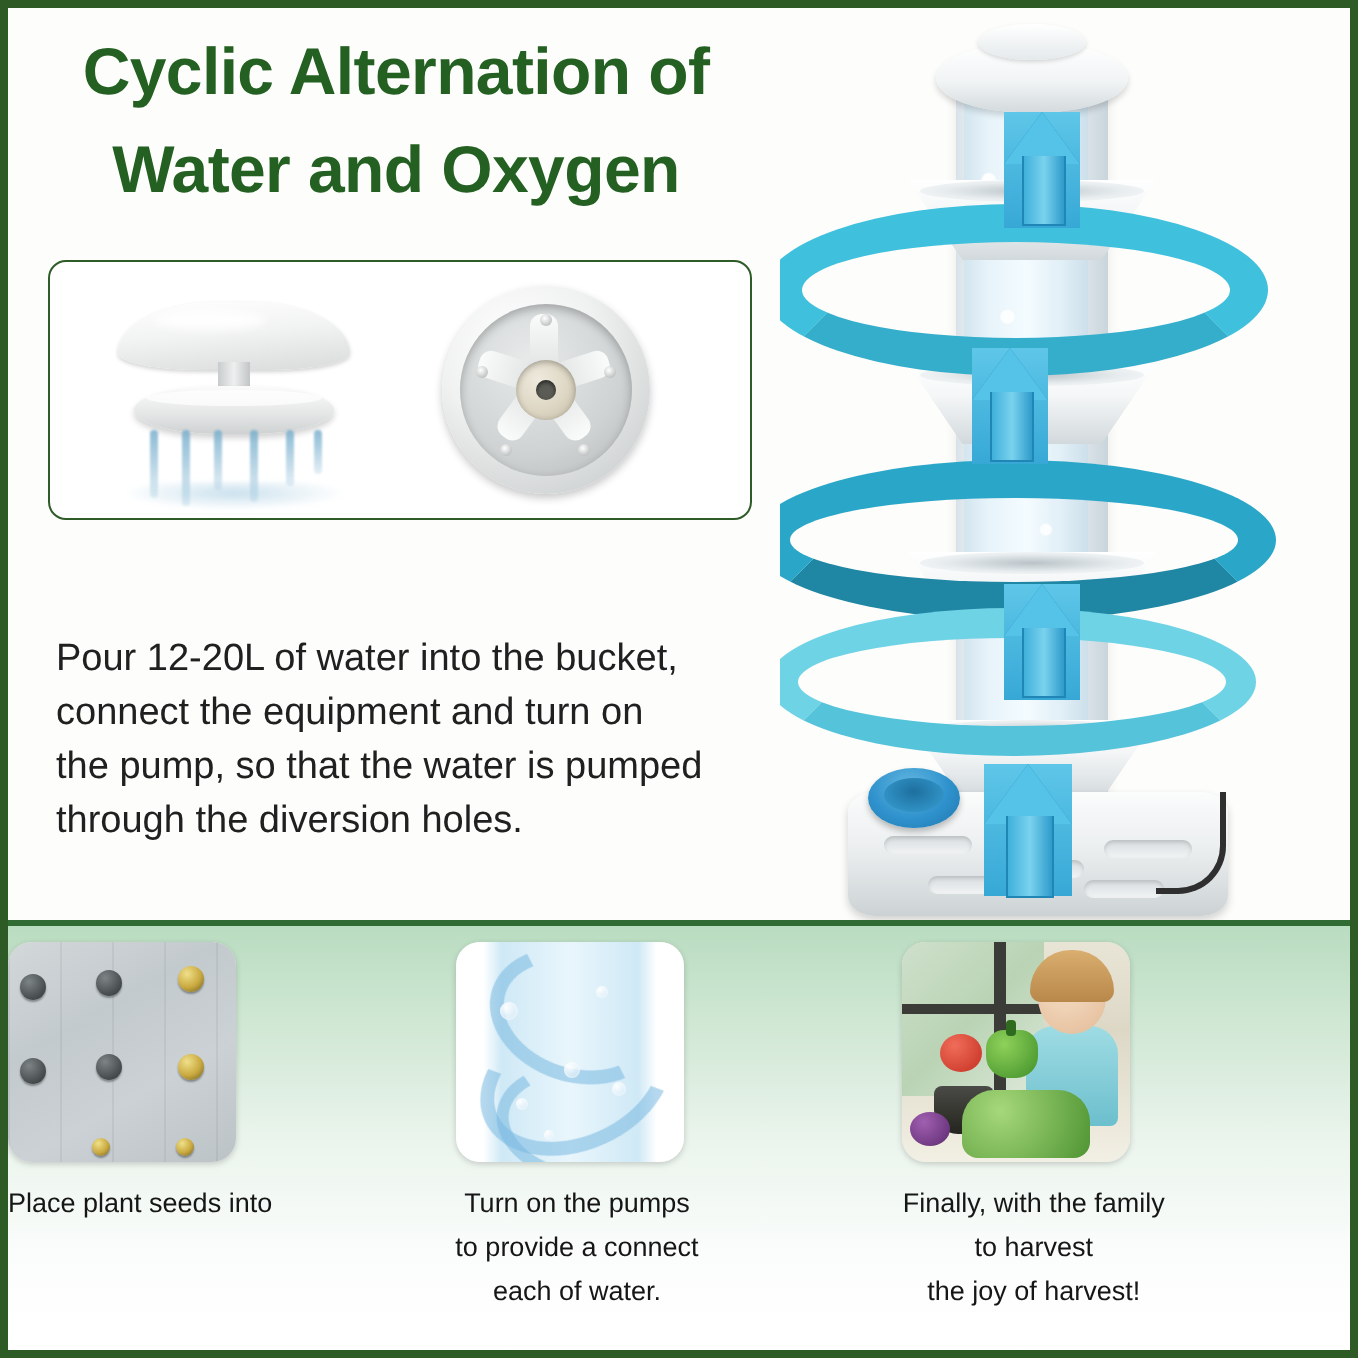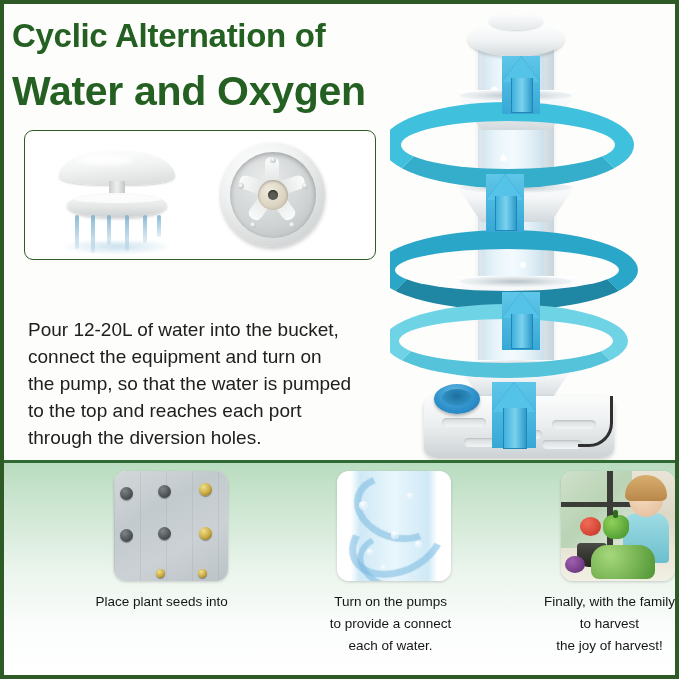--- a/index.html
+++ b/index.html
@@ -19,30 +19,31 @@
   
   .top-section{
     position:absolute;left:0;top:0;width:671px;height:456px;
     background:#fdfdfb;
   }
   .left-col{
     position:absolute;left:0;top:0;width:386px;height:456px;
   }
   .title-block{
     position:absolute;left:8px;top:8px;width:372px;
+    text-align:center;
   }
   .title-line{
     color:#246022;
     font-size:33px;
     font-weight:600;
     letter-spacing:-0.3px;
     line-height:1.47;
     white-space:nowrap;
   }
-  .title-line.l2{ font-size:41px; }
+  .title-line.l2{ font-size:33px; }
 
   .inset-box{
     position:absolute;left:20px;top:126px;width:350px;height:128px;
     border:1.6px solid #2e5b28;
     border-radius:9px;
     background:#ffffff;
     overflow:hidden;
   }
   .inset-inner{
     position:relative;width:100%;height:100%;
@@ -245,21 +246,21 @@
   
   .bottom-section{
     position:absolute;left:0;top:459px;width:671px;height:212px;
     background:linear-gradient(180deg,#b9dcc0 0%,#cfe7d3 22%,#eaf4ec 50%,#fbfdfc 78%,#ffffff 100%);
   }
   .cards{
     position:absolute;left:0;top:0;width:671px;height:212px;
     display:flex;
   }
   .card{
-    flex:1 1 0;display:flex;flex-direction:column;align-items:flex-end;
+    flex:1 1 0;display:flex;flex-direction:column;align-items:flex-start;
     padding-top:8px;
   }
   .thumb{
     width:114px;height:110px;border-radius:12px;
     overflow:hidden;position:relative;
     box-shadow:0 1px 3px rgba(0,0,0,.18);
     background:#eee;
   }
   .cap-text{
     margin-top:10px;text-align:center;
@@ -400,21 +401,20 @@
           </div>
 
         </div>
       </div>
 
 
       <div class="body-copy">
         <div>Pour 12-20L of water into the bucket,</div>
         <div>connect the equipment and turn on</div>
         <div>the pump, so that the water is pumped</div>
-        <div>to the top and reaches each port</div>
         <div>through the diversion holes.</div>
       </div>
 
     </div>
 
     <div class="tower-col">
 
       <div class="tower-body"></div>
       <div class="tower-water"></div>
 

